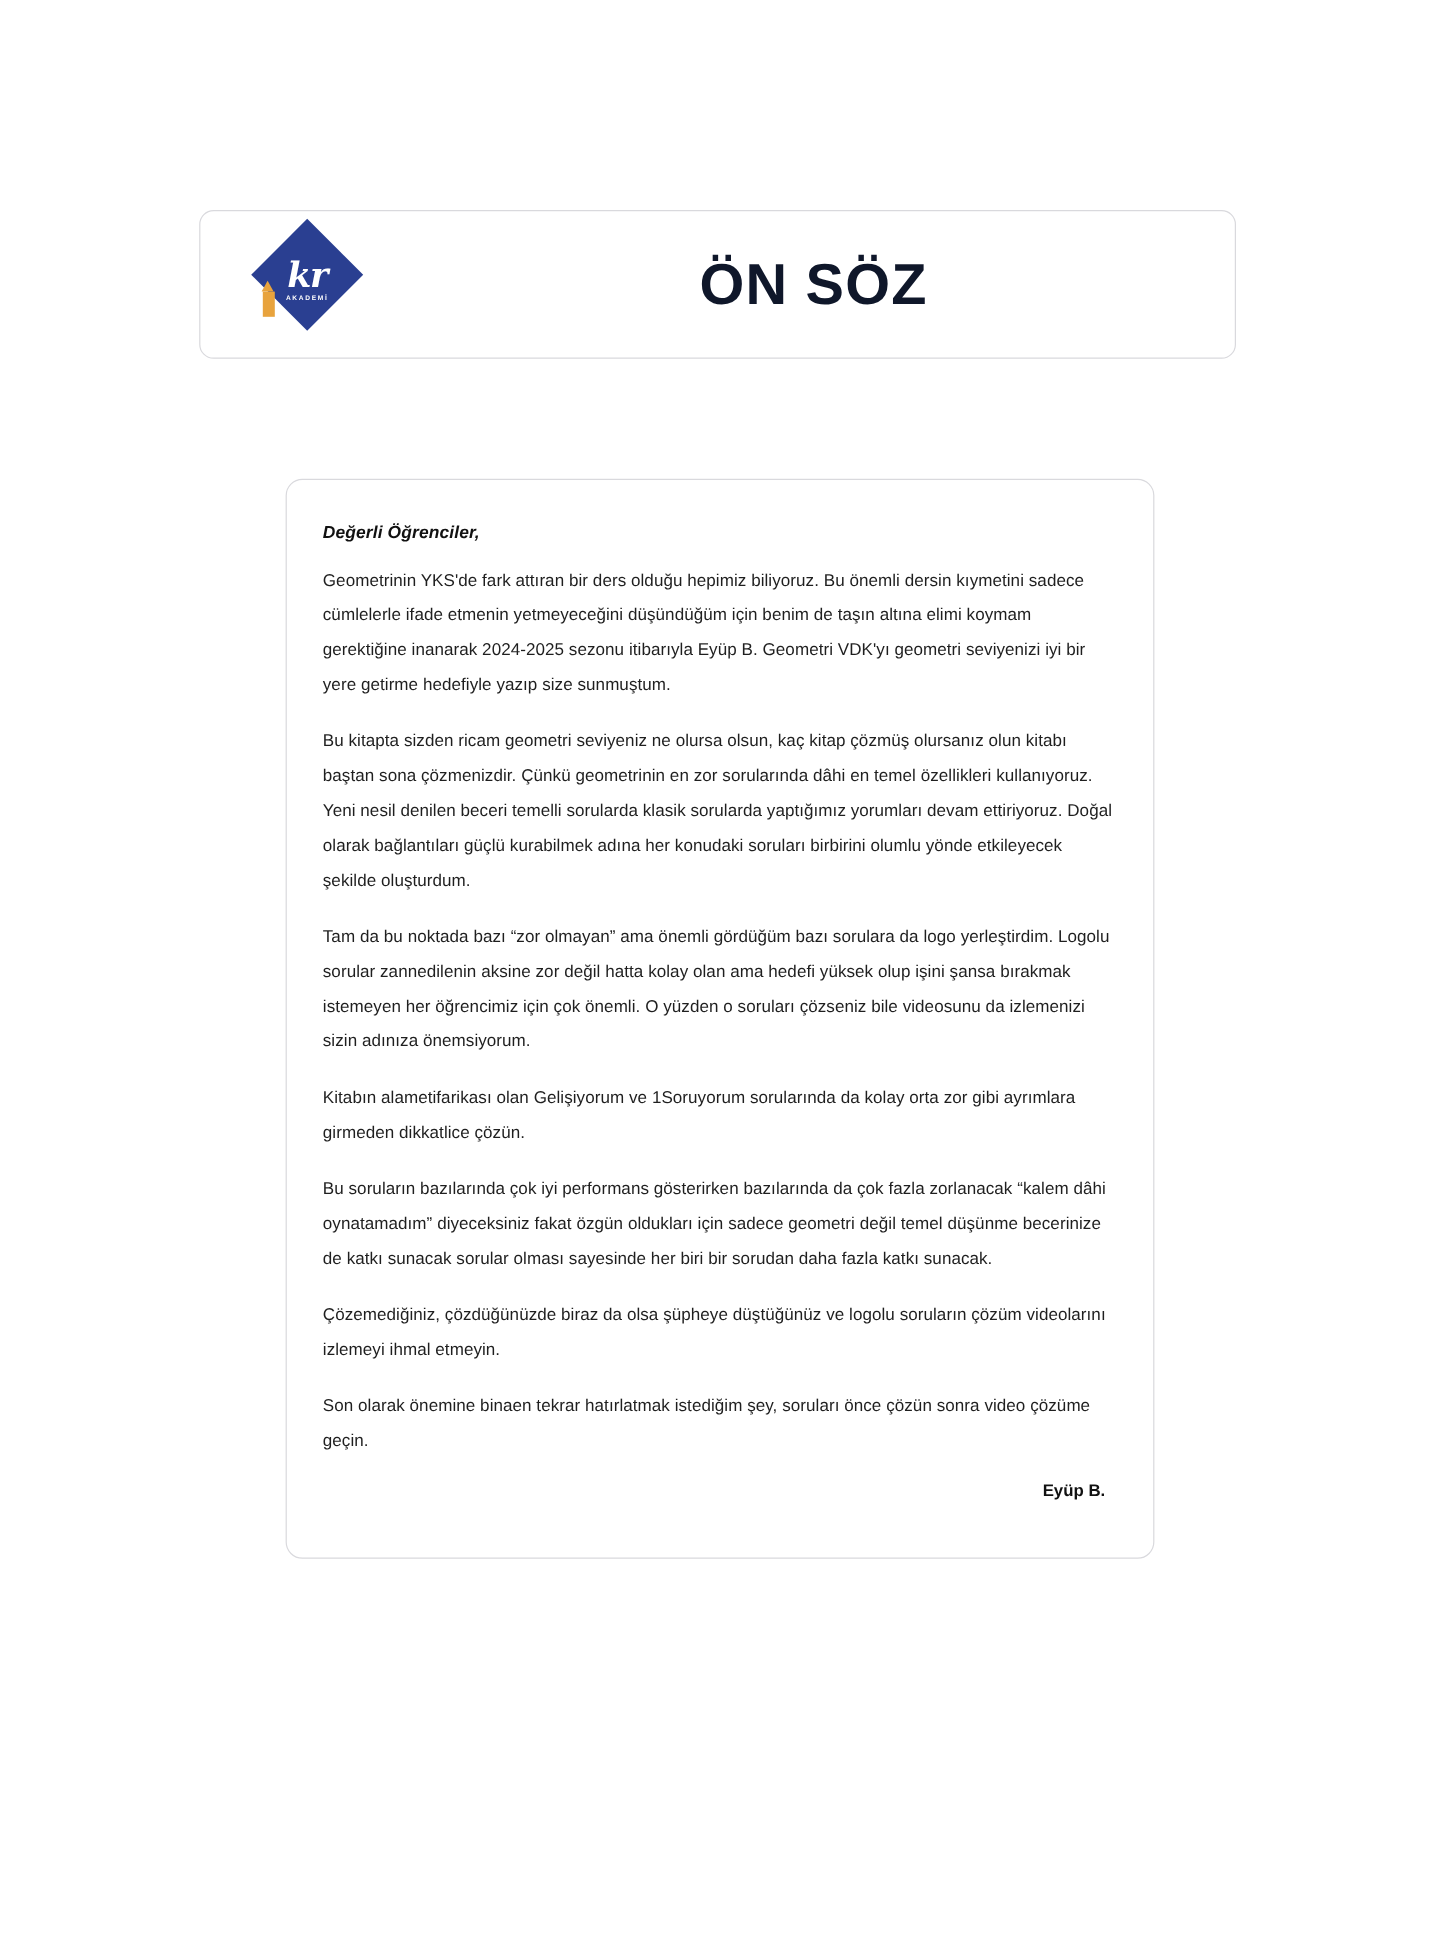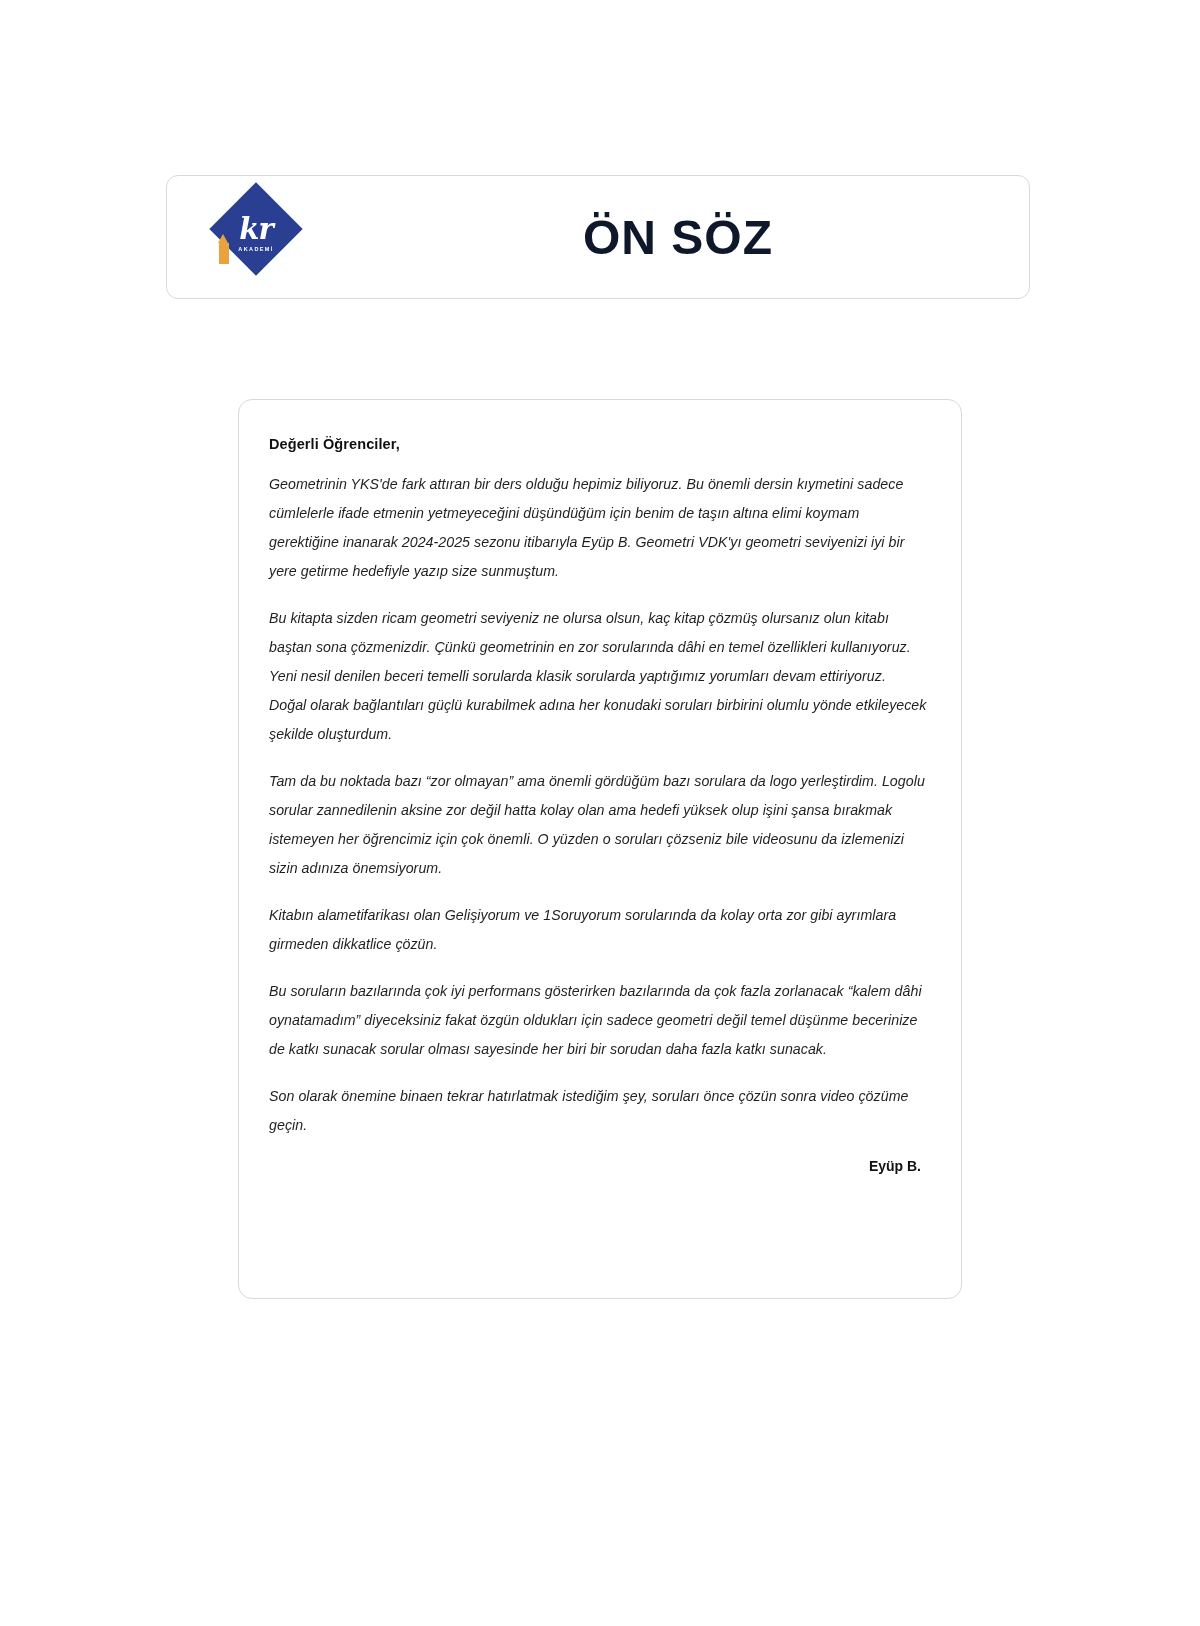--- a/index.html
+++ b/index.html
@@ -138,30 +138,30 @@
     box-sizing: border-box;
     padding: 36px 34px 28px 30px;
   }
 
   .salutation {
     font-size: 14.5px;
     font-weight: 700;
     color: #111111;
     margin: 0 0 18px 0;
     letter-spacing: 0.1px;
+    font-style: italic;
   }
 
   .para {
     font-size: 14.2px;
     line-height: 29px;
     color: #1f1f1f;
     margin: 0 0 18px 0;
     text-align: left;
     letter-spacing: 0.05px;
-    font-style: italic;
   }
 
   .signature {
     font-size: 14px;
     font-weight: 700;
     color: #111111;
     text-align: right;
     margin: 14px 6px 0 0;
   }
 </style>
@@ -186,18 +186,19 @@
   </div>
 
   <div class="body-card">
     <p class="salutation">Değerli Öğrenciler,</p>
 
     <p class="para">Geometrinin YKS'de fark attıran bir ders olduğu hepimiz biliyoruz. Bu önemli dersin kıymetini sadece cümlelerle ifade etmenin yetmeyeceğini düşündüğüm için benim de taşın altına elimi koymam gerektiğine inanarak 2024-2025 sezonu itibarıyla Eyüp B. Geometri VDK'yı geometri seviyenizi iyi bir yere getirme hedefiyle yazıp size sunmuştum.</p>
     <p class="para">Bu kitapta sizden ricam geometri seviyeniz ne olursa olsun, kaç kitap çözmüş olursanız olun kitabı baştan sona çözmenizdir. Çünkü geometrinin en zor sorularında dâhi en temel özellikleri kullanıyoruz. Yeni nesil denilen beceri temelli sorularda klasik sorularda yaptığımız yorumları devam ettiriyoruz. Doğal olarak bağlantıları güçlü kurabilmek adına her konudaki soruları birbirini olumlu yönde etkileyecek şekilde oluşturdum.</p>
     <p class="para">Tam da bu noktada bazı “zor olmayan” ama önemli gördüğüm bazı sorulara da logo yerleştirdim. Logolu sorular zannedilenin aksine zor değil hatta kolay olan ama hedefi yüksek olup işini şansa bırakmak istemeyen her öğrencimiz için çok önemli. O yüzden o soruları çözseniz bile videosunu da izlemenizi sizin adınıza önemsiyorum.</p>
     <p class="para">Kitabın alametifarikası olan Gelişiyorum ve 1Soruyorum sorularında da kolay orta zor gibi ayrımlara girmeden dikkatlice çözün.</p>
     <p class="para">Bu soruların bazılarında çok iyi performans gösterirken bazılarında da çok fazla zorlanacak “kalem dâhi oynatamadım” diyeceksiniz fakat özgün oldukları için sadece geometri değil temel düşünme becerinize de katkı sunacak sorular olması sayesinde her biri bir sorudan daha fazla katkı sunacak.</p>
+    <p class="para">Çözemediğiniz, çözdüğünüzde biraz da olsa şüpheye düştüğünüz ve logolu soruların çözüm videolarını izlemeyi ihmal etmeyin.</p>
     <p class="para">Son olarak önemine binaen tekrar hatırlatmak istediğim şey, soruları önce çözün sonra video çözüme geçin.</p>
 
     <div class="signature">Eyüp B.</div>
   </div>
 
 </div>
 
 </body></html>

